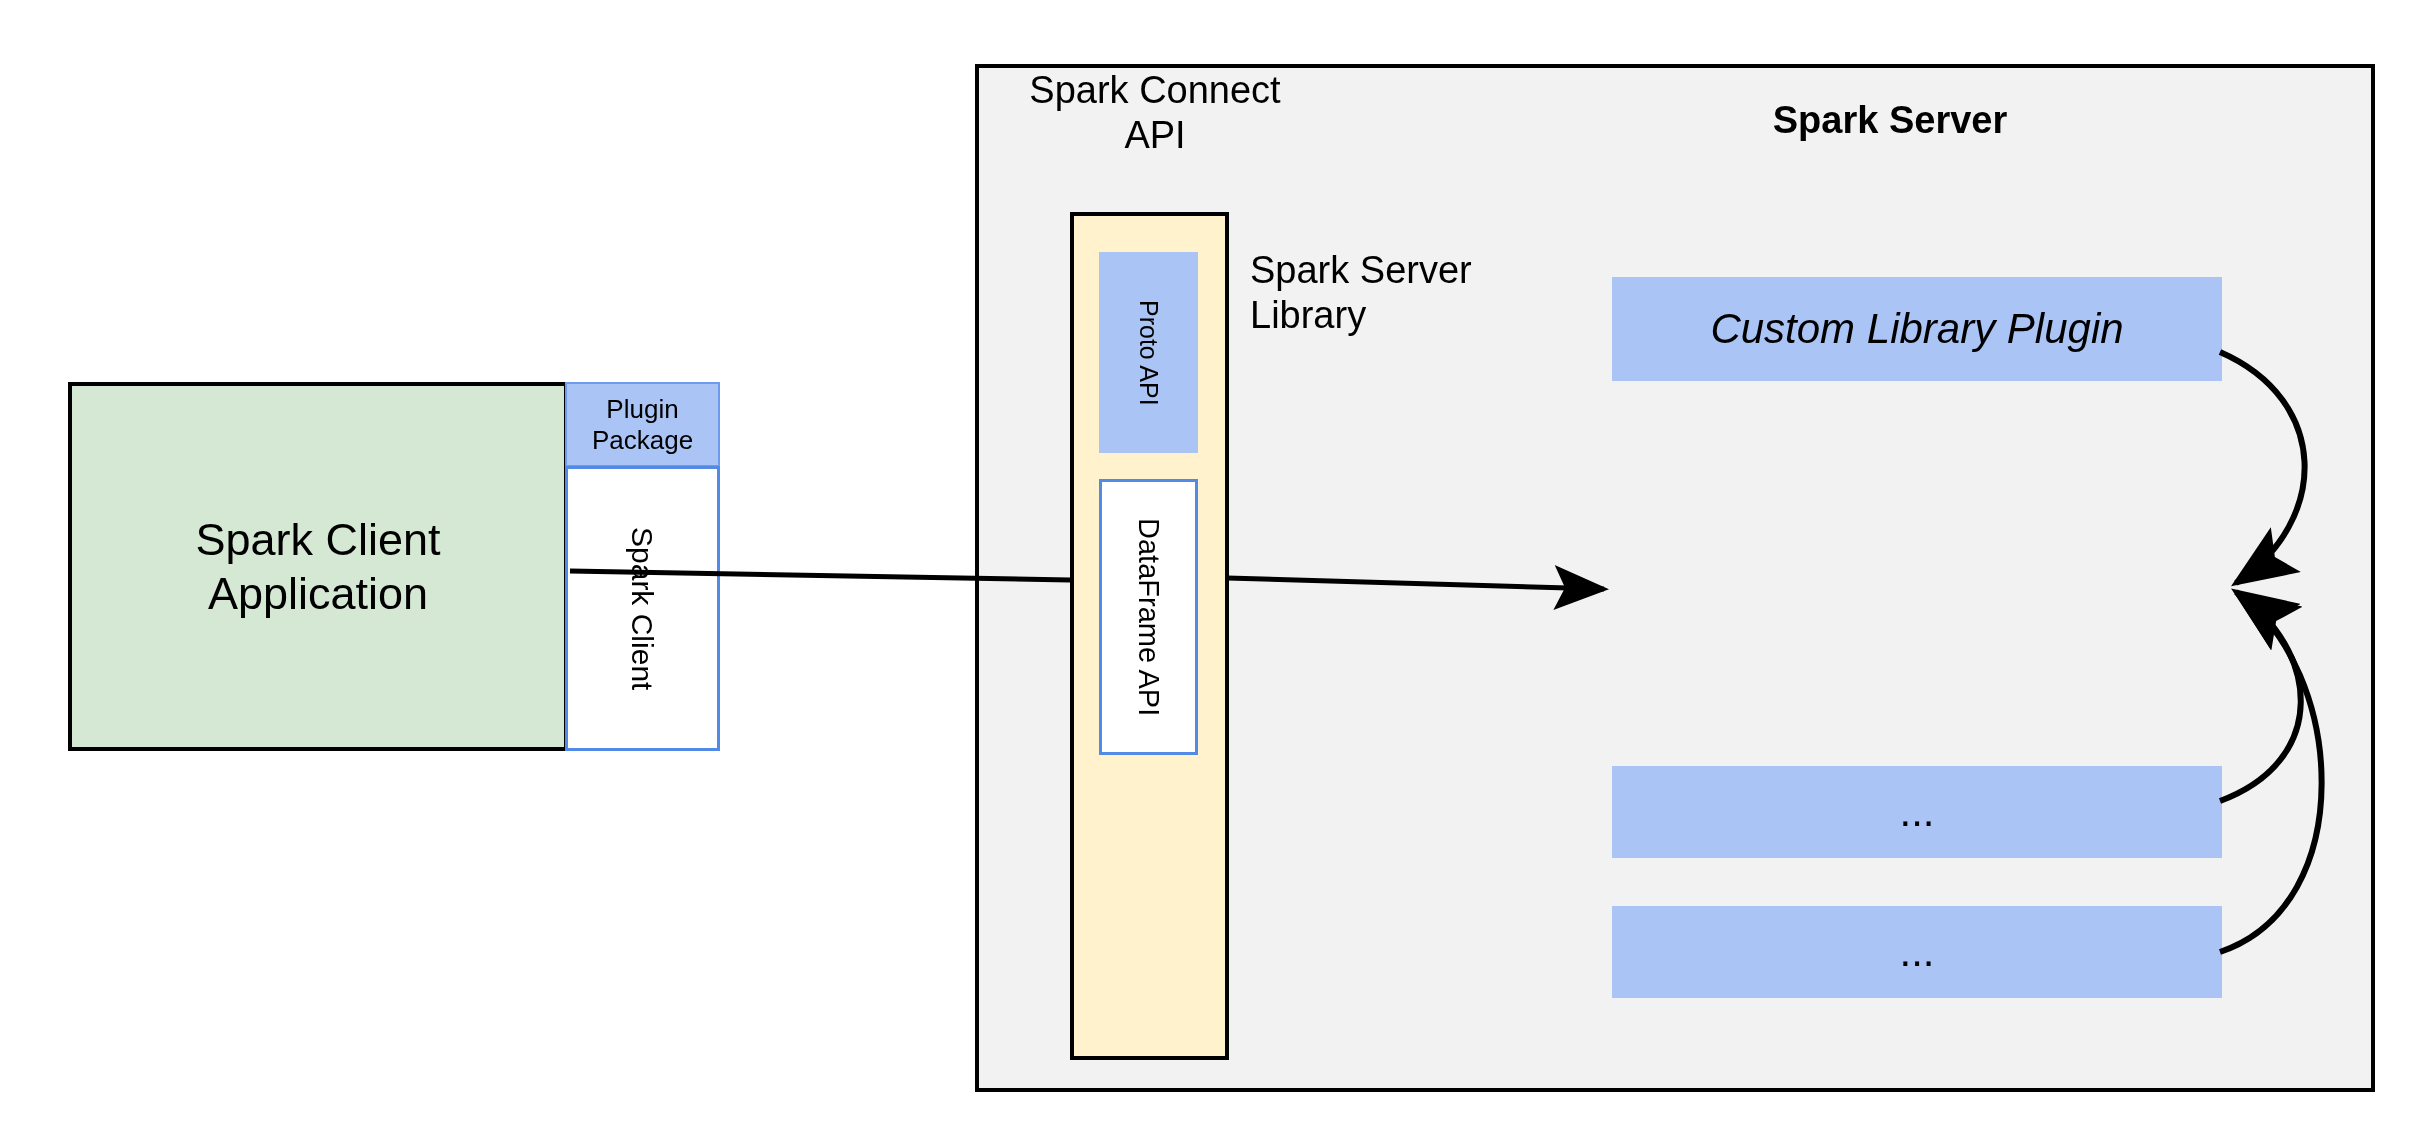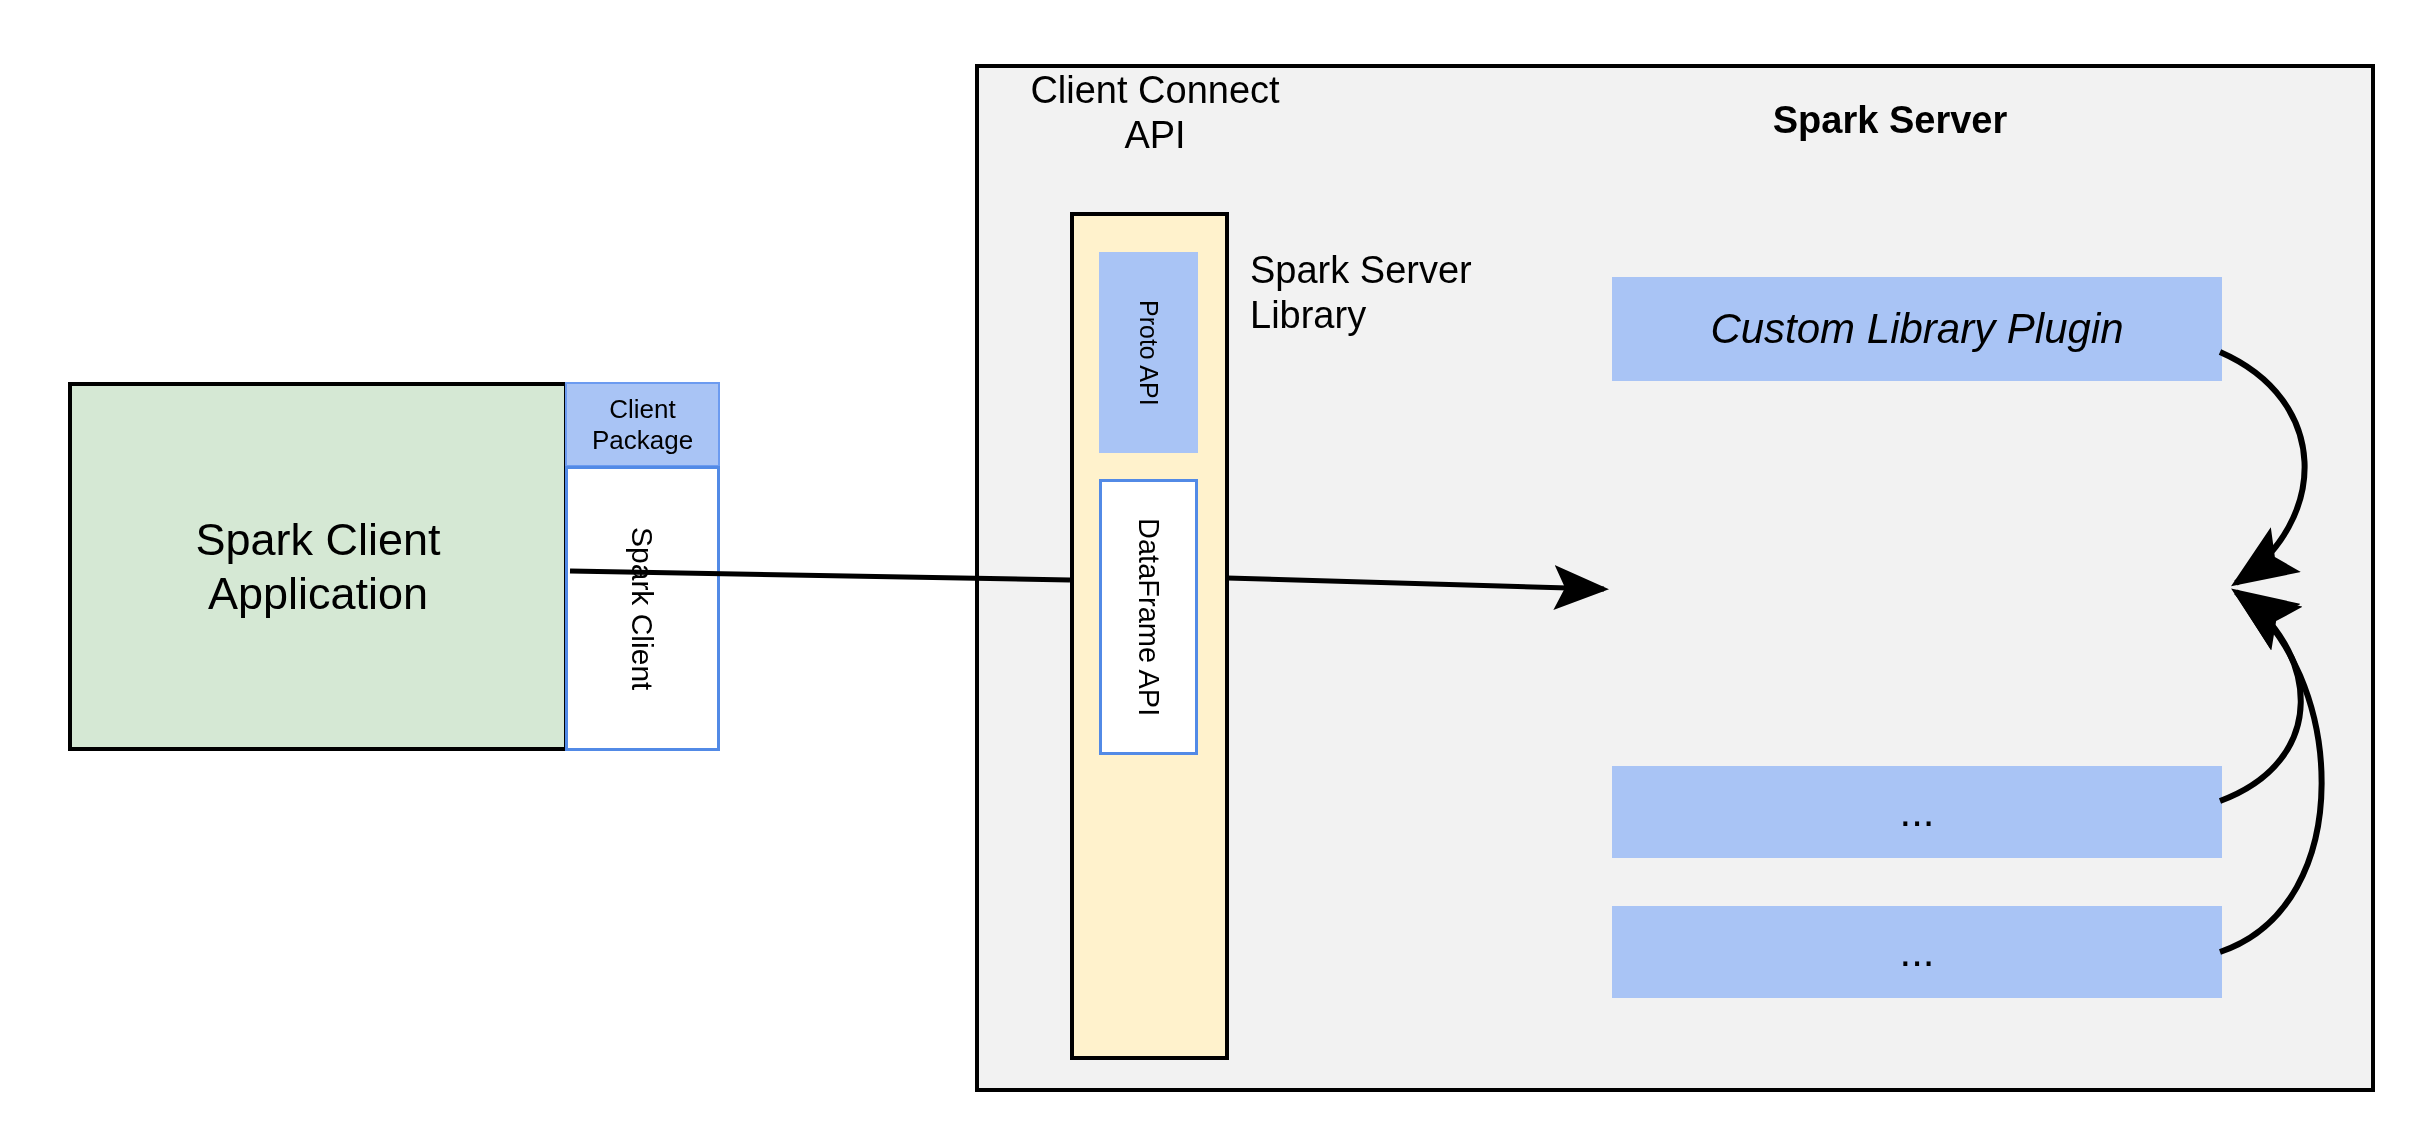--- a/index.html
+++ b/index.html
@@ -218,29 +218,29 @@
 <div id="canvas">
 
   <div id="spark-server-container"></div>
 
   <div class="box" id="client-app-box">
     <span id="client-app-label">Spark Client
 Application</span>
   </div>
 
   <div class="box" id="client-package-box">
-    <span id="client-package-label">Client
+    <span id="client-package-label">Plugin
 Package</span>
   </div>
 
   <div class="box" id="spark-client-box">
     <span id="spark-client-label">Spark Client</span>
   </div>
 
-  <div class="box" id="spark-connect-api-label">Client Connect
+  <div class="box" id="spark-connect-api-label">Spark Connect
 API</div>
 
   <div class="box" id="spark-server-title">Spark Server</div>
 
   <div class="box" id="spark-server-library-label">Spark Server
 Library</div>
 
   <div class="box" id="api-column"></div>
 
   <div class="box" id="proto-api-box">

